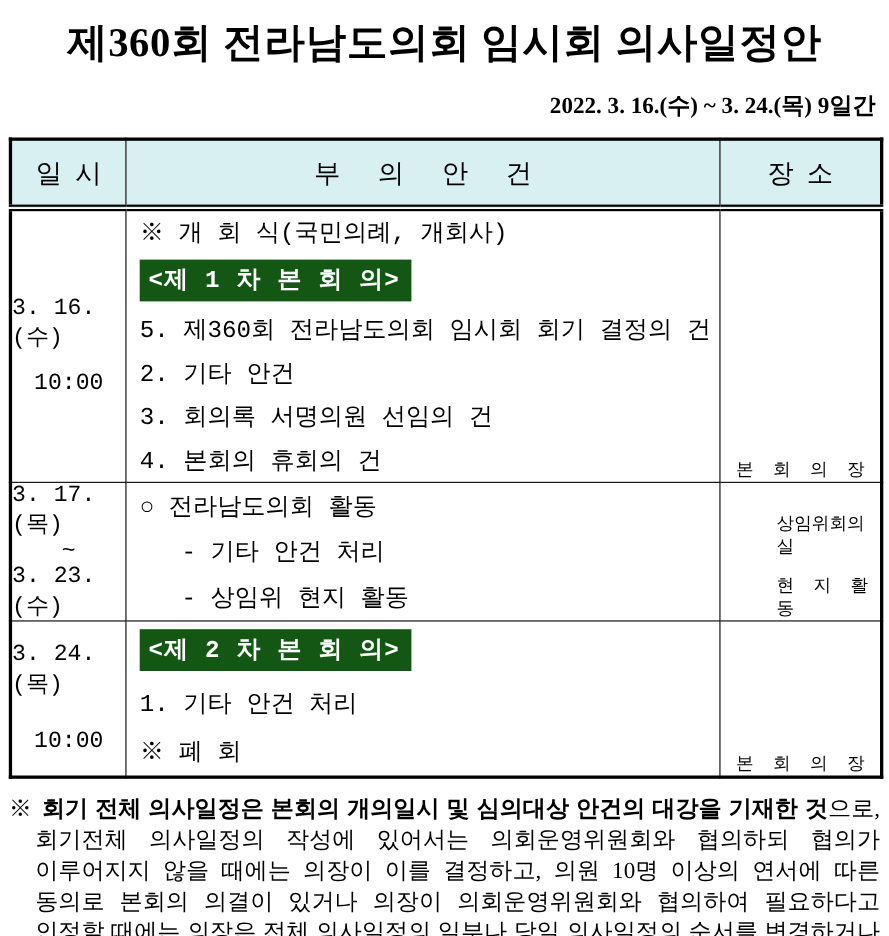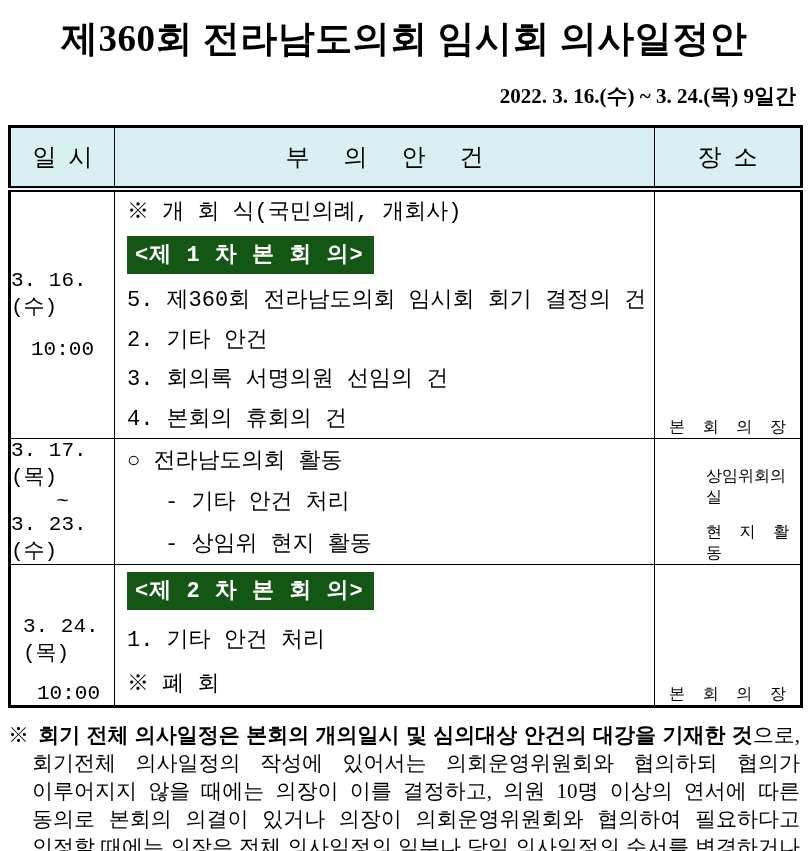--- a/index.html
+++ b/index.html
@@ -58,21 +58,21 @@
   }
   tr.r1 td { height: 250px; }
   tr.r2 td { height: 126px; }
   tr.r3 td { height: 142px; }
 
   .cell { display: flex; flex-direction: column; height: 100%; font-family: Liberation Mono, monospace; }
 
   .dt-cell { align-items: center; font-size: 21px; }
   .r1 .dt-cell { justify-content: center; gap: 18px; }
   .r2 .dt-cell { justify-content: flex-start; }
-  .r3 .dt-cell { justify-content: flex-end; gap: 16px; margin-left: 12px; }
+  .r3 .dt-cell { justify-content: center; gap: 28px; }
 
   .ag-cell { justify-content: space-around; padding-left: 12px; font-size: 22px; }
   .ag-cell .line { display: flex; align-items: center; }
   .ag-cell .line.indent { padding-left: 38px; }
   .hl {
     display: inline-block;
     background: var(--highlight-bg, #145714);
     color: var(--highlight-text, #ffffff);
     font-weight: bold;
     padding: 3px 10px 5px 8px;

